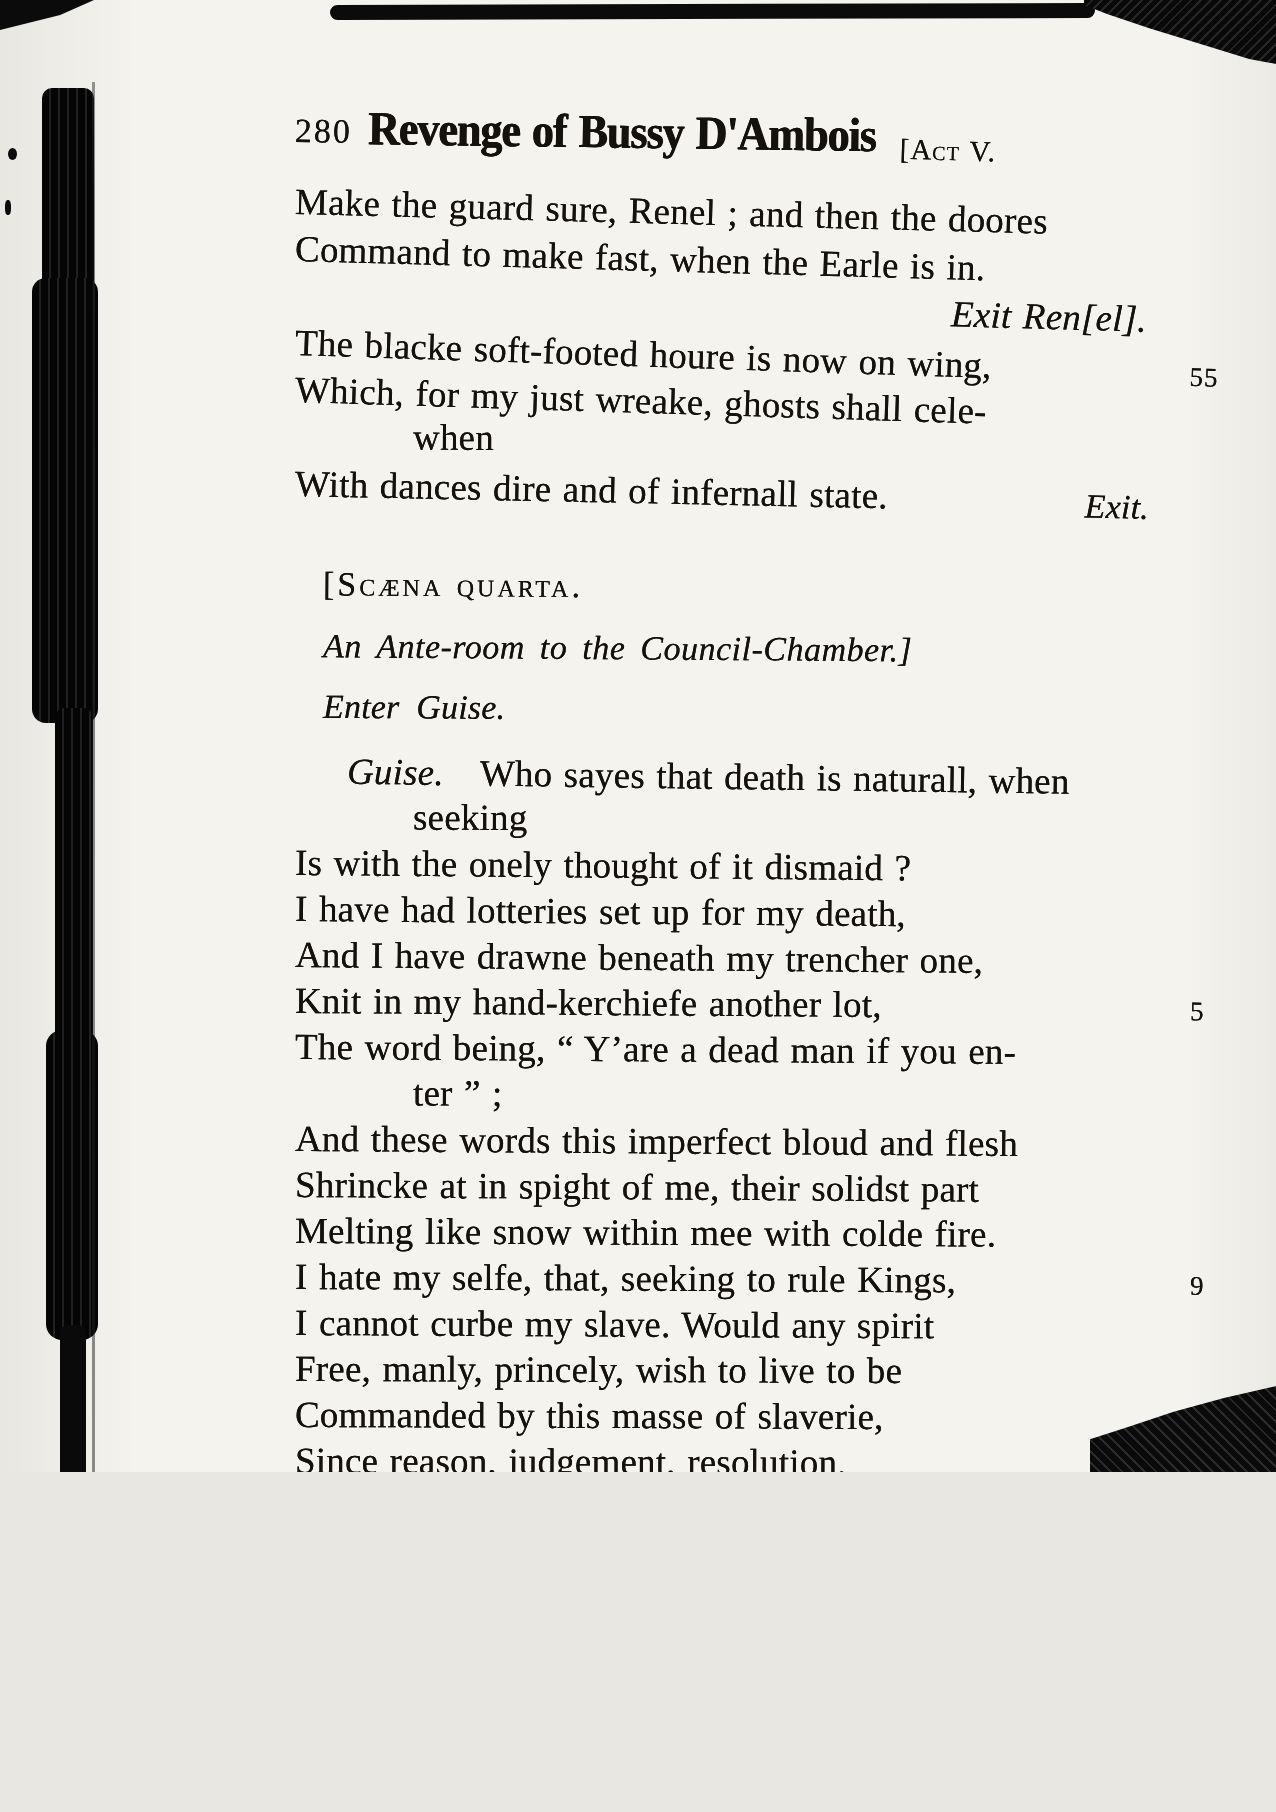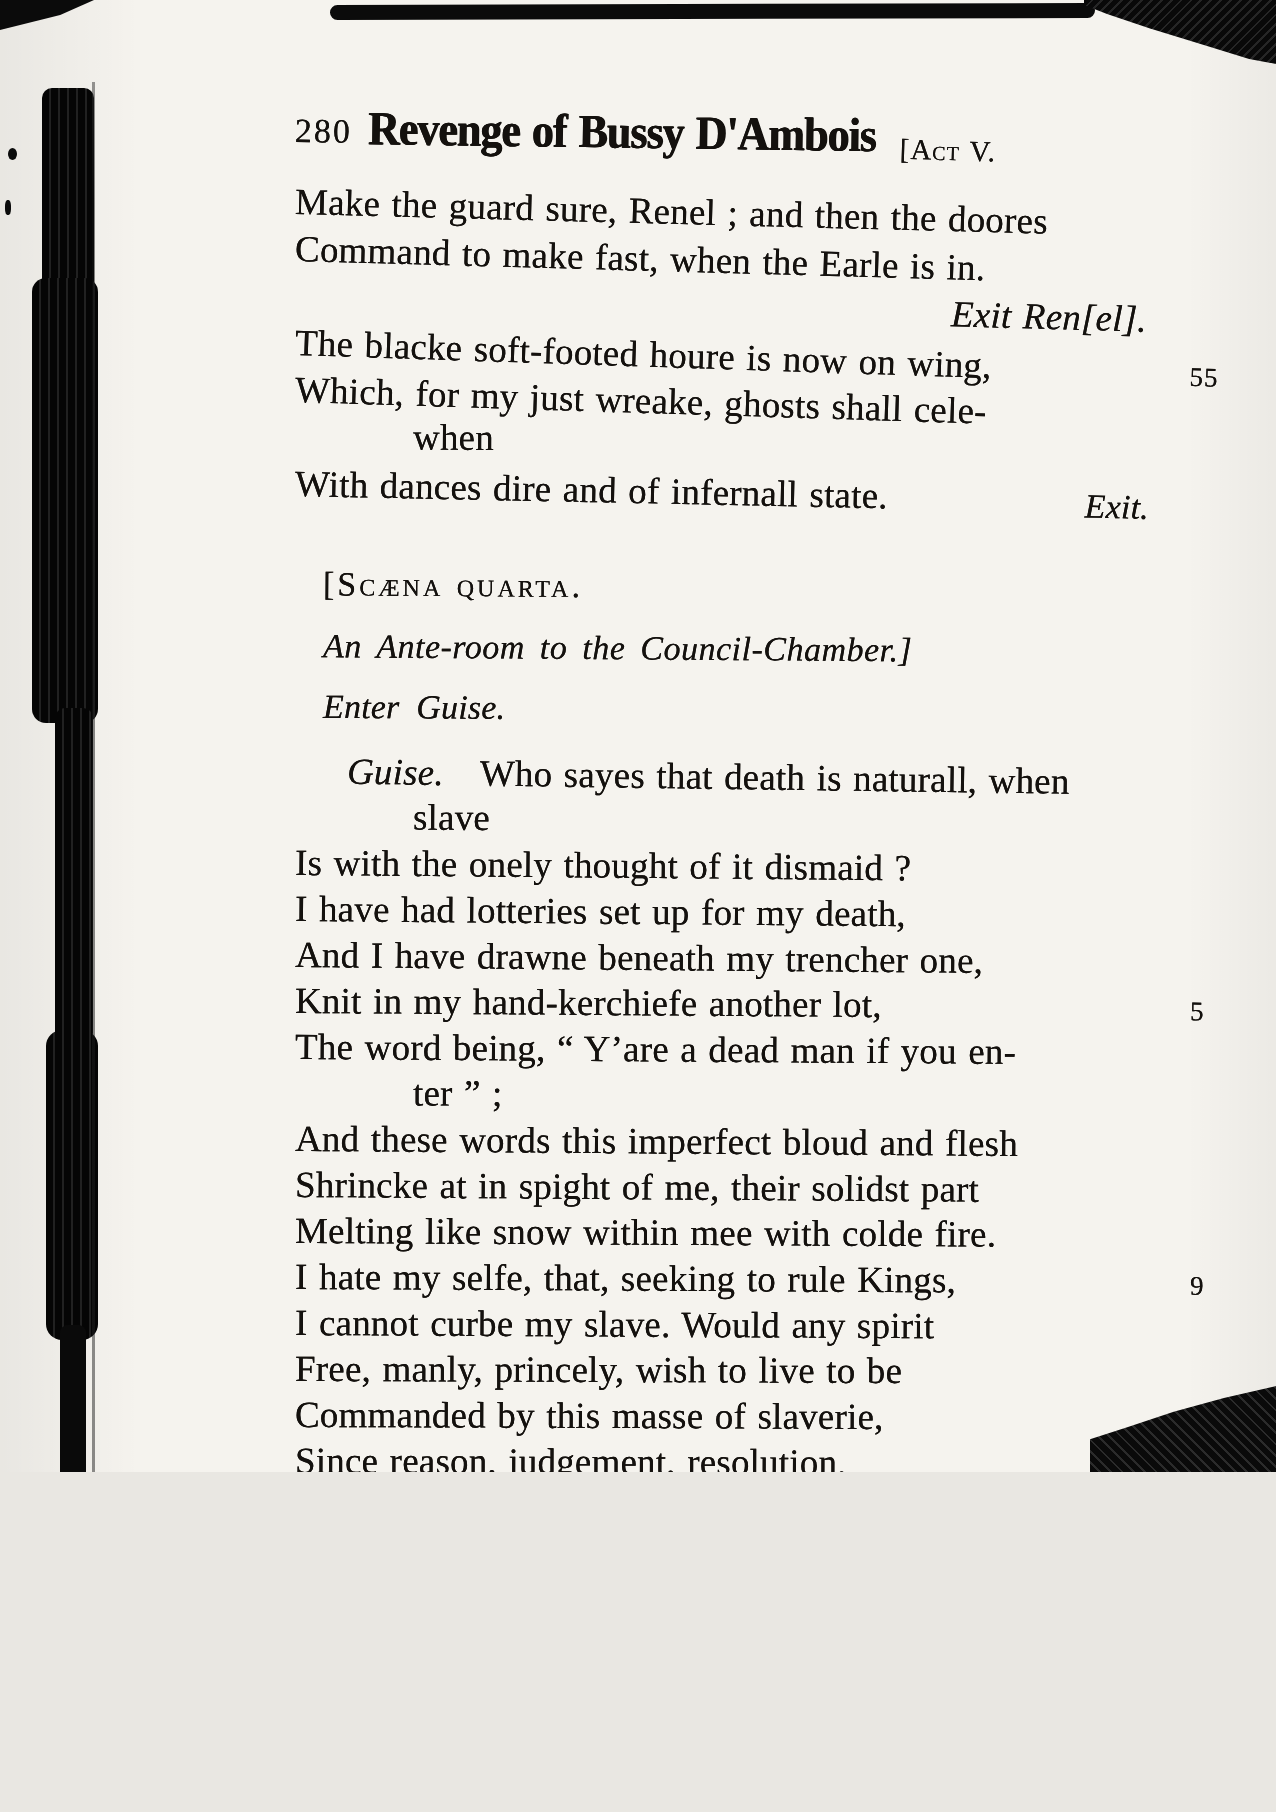--- a/index.html
+++ b/index.html
@@ -141,21 +141,21 @@
     <div class="scene-title smallcaps">[Scæna quarta.</div>
     <div class="scene-setting">An Ante-room to the Council-Chamber.]</div>
     <div class="scene-entrance">Enter Guise.</div>
   </div>
 
   <div class="tx speech">
     <div class="line r08">
       <span class="speaker">Guise.</span><span>Who sayes that death is naturall, when</span>
     </div>
     <div class="line indent r03">
-      <span>slave</span>
+      <span>seeking</span>
     </div>
     <div class="line r05">
       <span>Is with the onely thought of it dismaid ?</span>
     </div>
     <div class="line r05">
       <span>I have had lotteries set up for my death,</span>
     </div>
     <div class="line r05">
       <span>And I have drawne beneath my trencher one,</span>
     </div>

